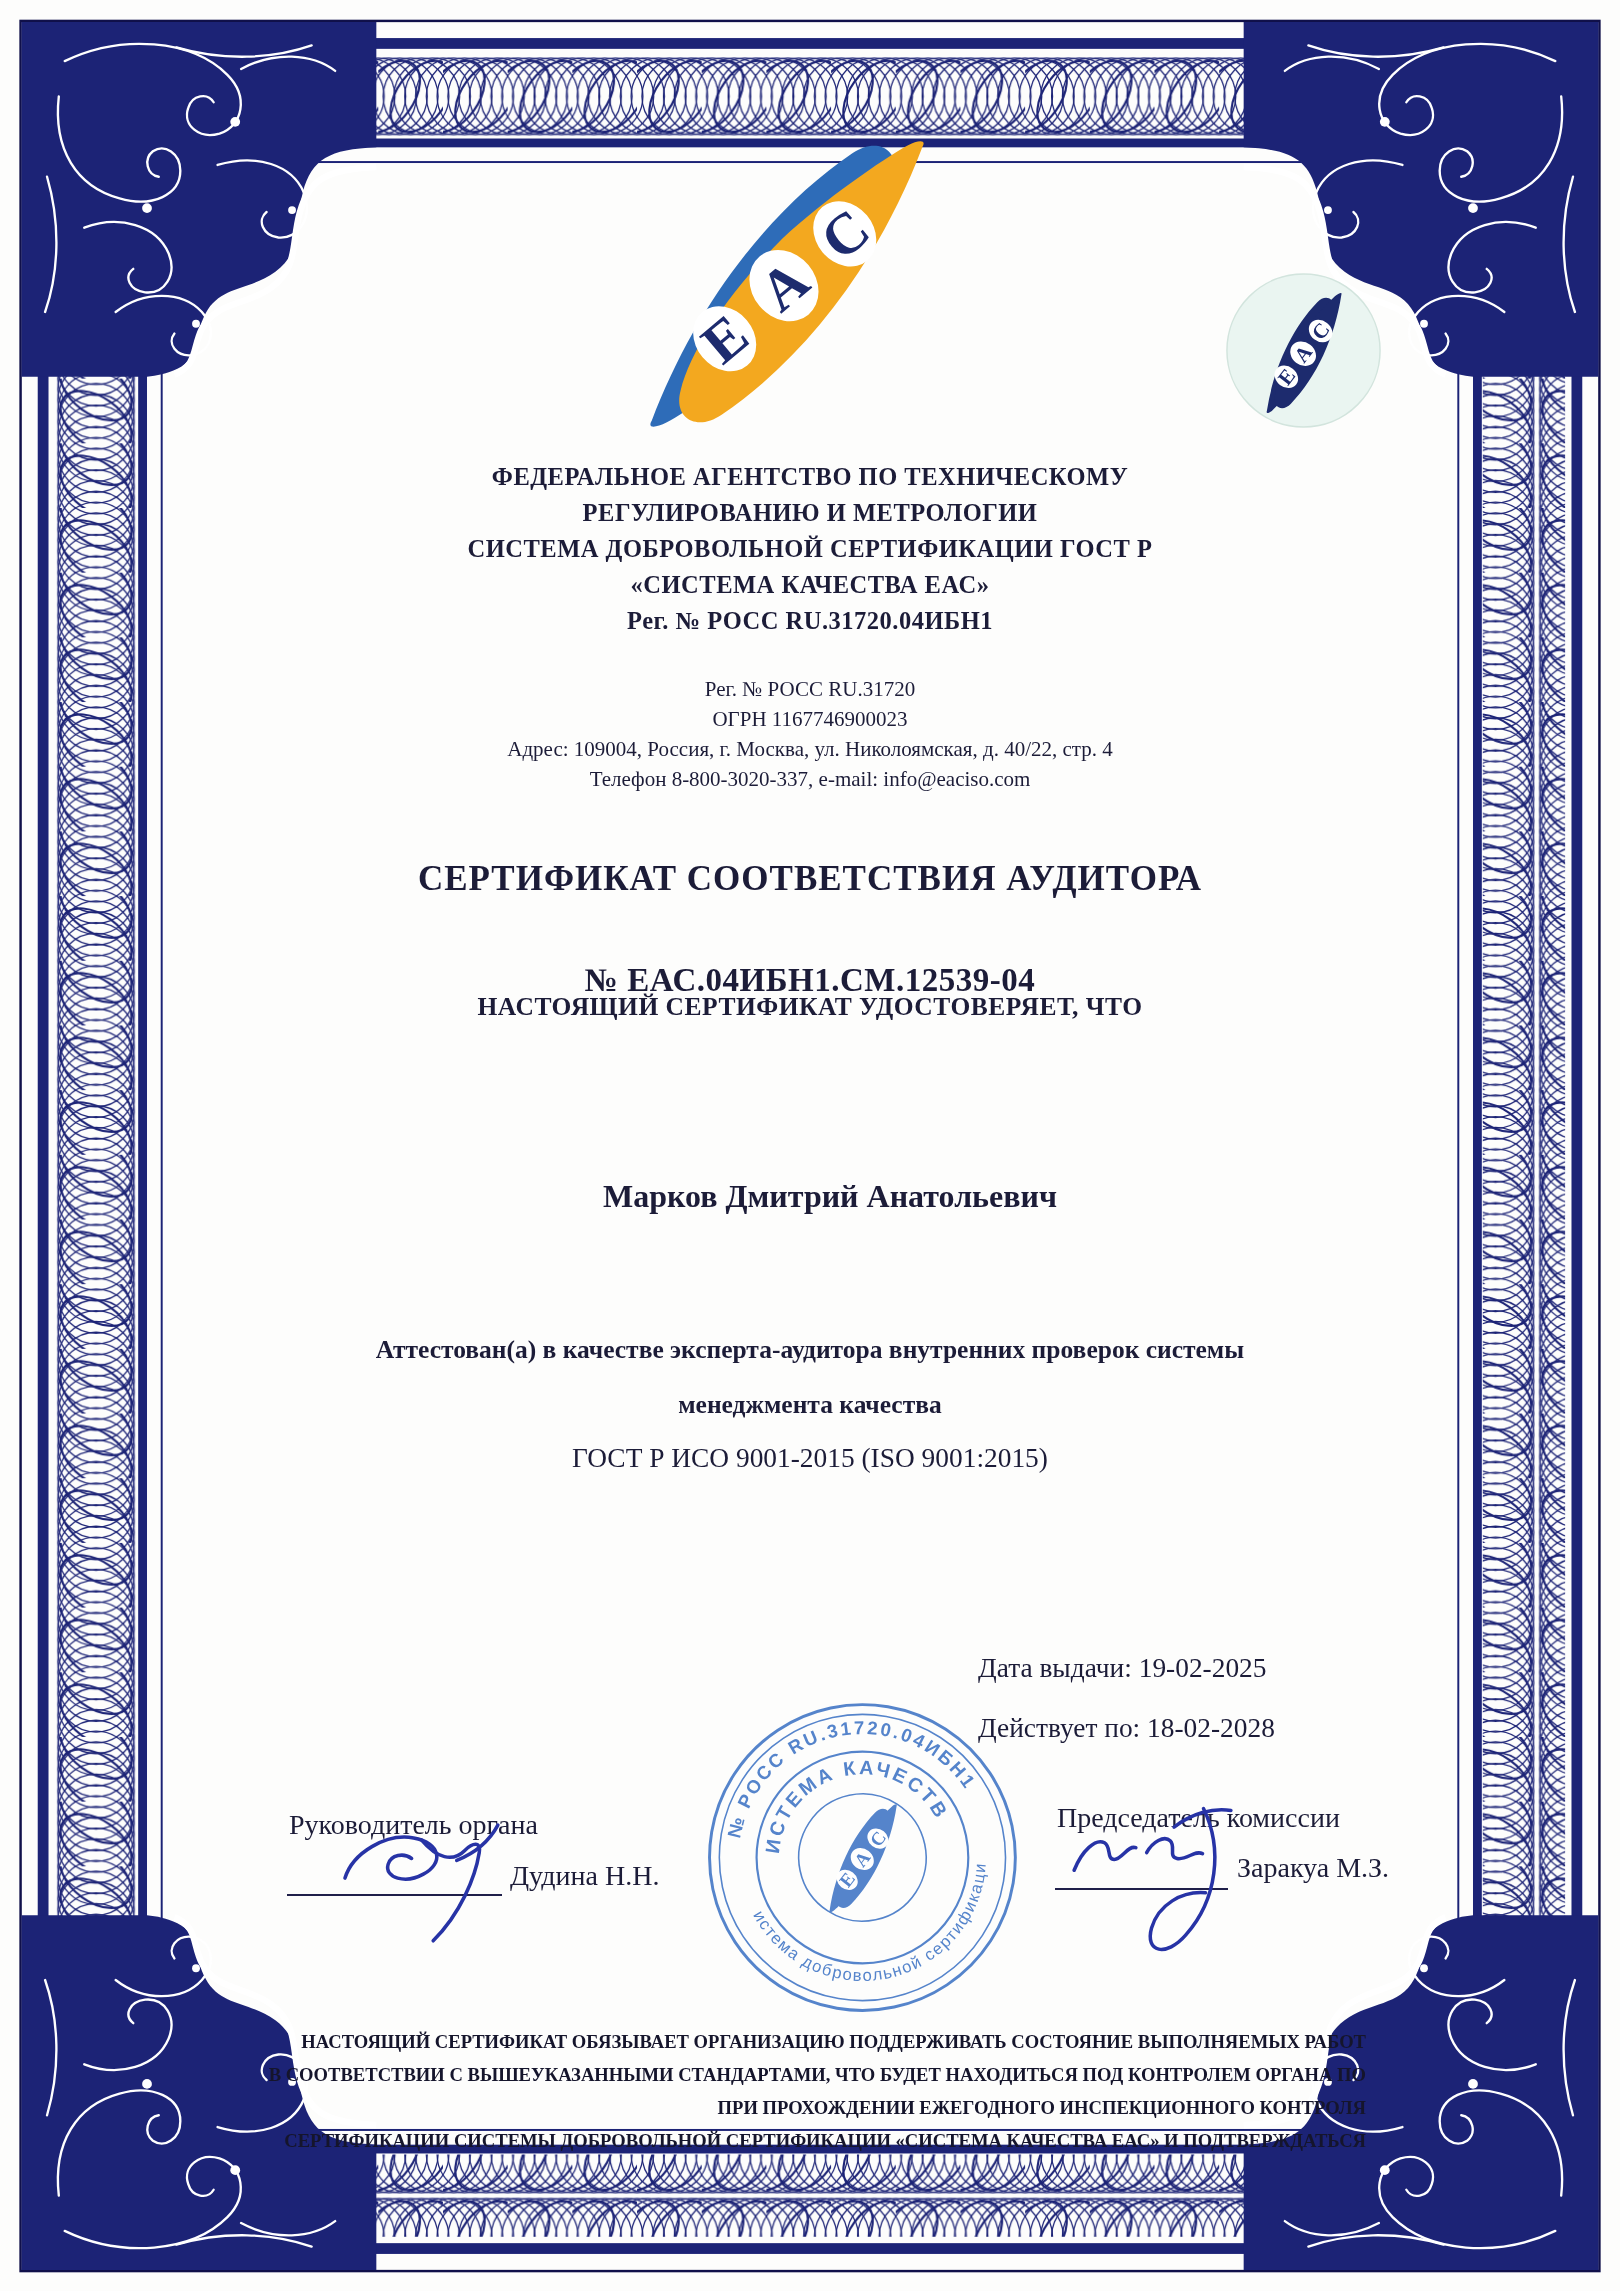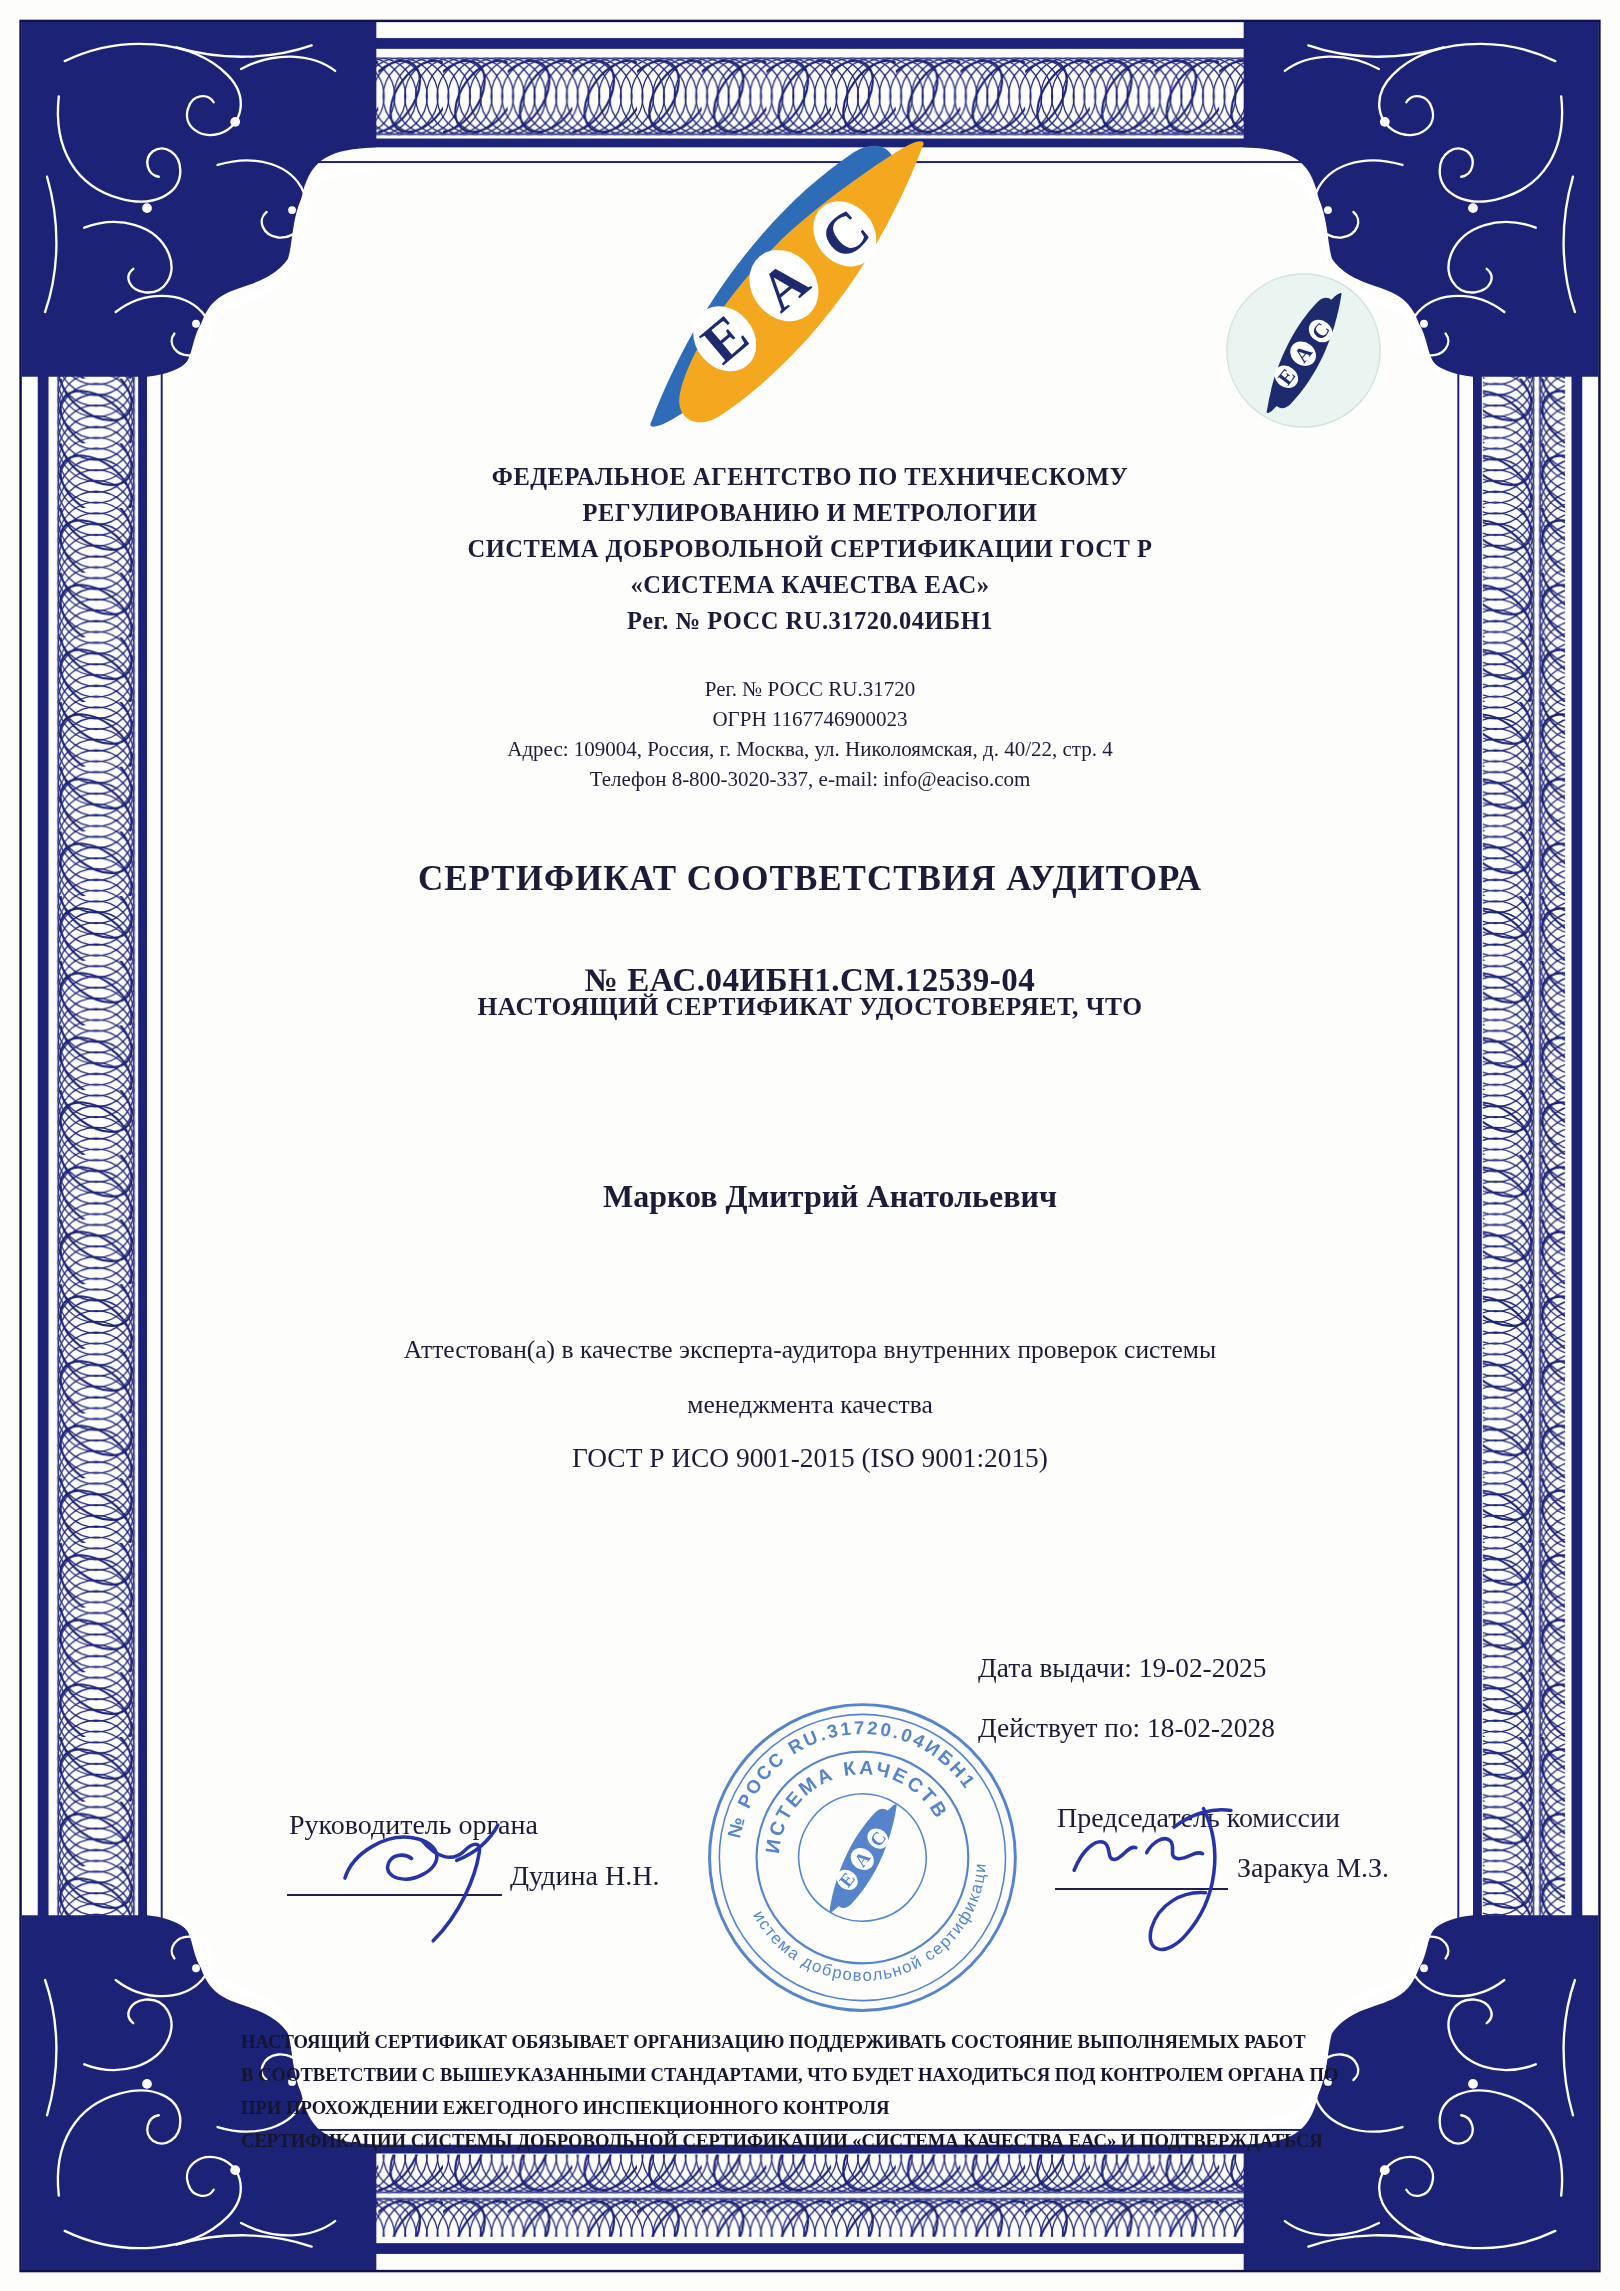--- a/index.html
+++ b/index.html
@@ -7,21 +7,21 @@
         font-family:"Liberation Serif","DejaVu Serif",serif;color:#1c1c38;}
   .abs{position:absolute;}
   .ctr{left:0;right:0;text-align:center;}
   svg{display:block;}
   .hdr{font-weight:bold;font-size:24.5px;line-height:36px;letter-spacing:0.5px;}
   .org{font-size:21px;line-height:30px;}
   .title{font-weight:bold;font-size:35px;letter-spacing:1px;}
   .number{font-weight:bold;font-size:33px;letter-spacing:0.5px;margin-top:33px;}
   .certifies{font-weight:bold;font-size:25.5px;letter-spacing:0.5px;}
   .holder{font-weight:bold;font-size:32px;padding-left:40px;}
-  .attest{font-weight:normal;font-size:25.5px;}
+  .attest{font-weight:bold;font-size:25.5px;}
   .gost{font-size:27.4px;}
   .dateline{font-size:27.4px;}
   .sig-role,.sig-name{font-size:28px;}
   .sig-line{border-bottom:2.5px solid #20204a;height:0;}
   .footer{font-weight:bold;font-size:18.6px;line-height:33px;color:#15152c;}
   .eac-letter{font-family:"Liberation Serif","DejaVu Serif",serif;font-weight:bold;}
   .stamp-small{font-family:"Liberation Sans","DejaVu Sans",sans-serif;font-weight:bold;}
   .stamp-tiny{font-family:"Liberation Sans","DejaVu Sans",sans-serif;}
 </style>
 </head>
@@ -235,21 +235,21 @@
           </g>
         <g class="eac-letter" font-size="38" fill="#4377c6" text-anchor="middle">
           <text x="64" y="151" transform="rotate(-40 64 138)">Е</text>
           <text x="103" y="116" transform="rotate(-40 103 103)">А</text>
           <text x="143" y="82" transform="rotate(-40 143 69)">С</text>
         </g>
       </g>
     </g>
   </svg>
 
-  <div class="abs footer" style="left:241px;top:2025px;width:1137px;text-align:left;z-index:2">
+  <div class="abs footer" style="left:229px;top:2025px;width:1137px;text-align:right;z-index:2">
     <div>НАСТОЯЩИЙ СЕРТИФИКАТ ОБЯЗЫВАЕТ ОРГАНИЗАЦИЮ ПОДДЕРЖИВАТЬ СОСТОЯНИЕ ВЫПОЛНЯЕМЫХ РАБОТ</div>
     <div>В СООТВЕТСТВИИ С ВЫШЕУКАЗАННЫМИ СТАНДАРТАМИ, ЧТО БУДЕТ НАХОДИТЬСЯ ПОД КОНТРОЛЕМ ОРГАНА ПО</div>
     <div>ПРИ ПРОХОЖДЕНИИ ЕЖЕГОДНОГО ИНСПЕКЦИОННОГО КОНТРОЛЯ</div>
     <div>СЕРТИФИКАЦИИ СИСТЕМЫ ДОБРОВОЛЬНОЙ СЕРТИФИКАЦИИ «СИСТЕМА КАЧЕСТВА ЕАС» И ПОДТВЕРЖДАТЬСЯ</div>
   </div>
 
 </div>
 
 
 </body></html>

